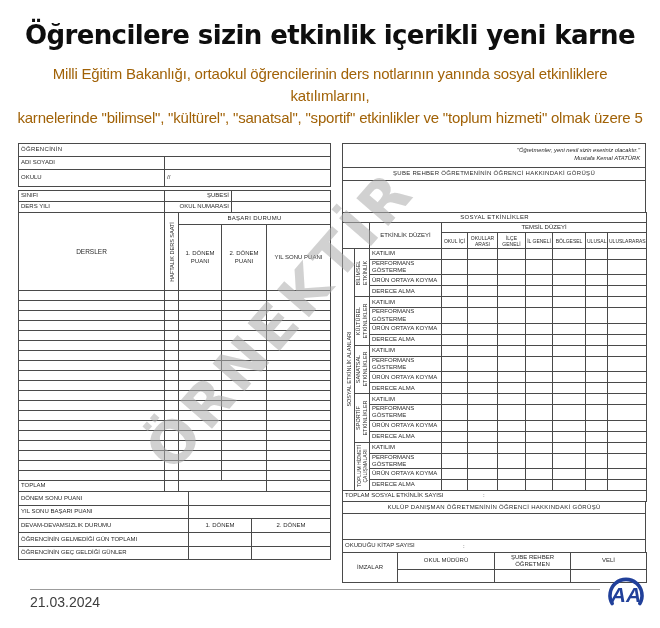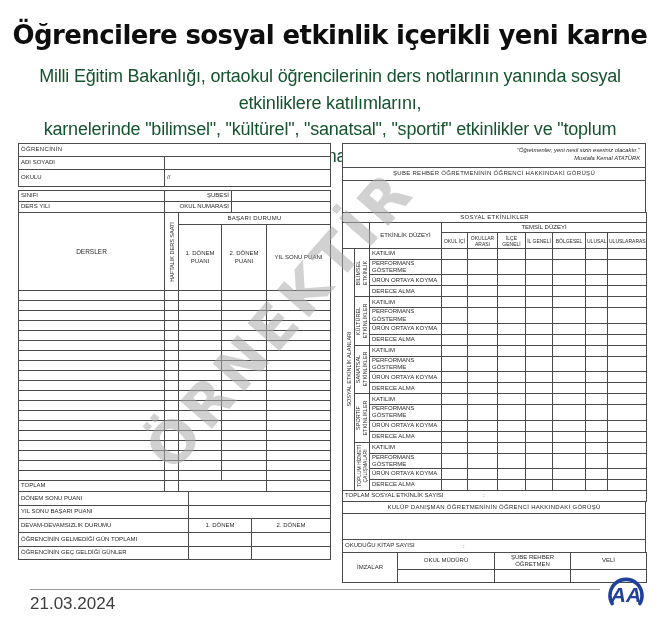--- a/index.html
+++ b/index.html
@@ -2,21 +2,21 @@
 <html><head>
 <meta charset="utf-8">
 <style>
   html,body{margin:0;padding:0;background:#fff;}
   .page{position:relative;width:660px;height:628px;background:#ffffff;overflow:hidden;
         font-family:"Liberation Sans",sans-serif;color:#222;}
   .headline{position:absolute;top:20px;left:10px;right:10px;text-align:center;
             font-family:"DejaVu Sans","Liberation Sans",sans-serif;
             font-size:26px;font-weight:700;color:#0e0e0e;letter-spacing:-0.6px;}
   .sub{position:absolute;top:63px;left:14px;right:14px;text-align:center;
-       font-size:18px;line-height:1.48;color:#14532d;letter-spacing:-0.2px;}
+       font-size:15px;line-height:1.48;color:#a16207;letter-spacing:-0.2px;}
   .sub span{display:block;}
 
   .lt{position:absolute;left:18px;top:143px;width:312px;}
   .rt{position:absolute;left:342px;top:143px;width:304px;}
   table.t{border-collapse:collapse;table-layout:fixed;background:#fff;}
   .lt table.t{width:312px;}
   .rt table.t{width:304px;}
   table.t + table.t{margin-top:-1px;}
   .gap3{height:3px;}
   td{border:1px solid #4a4a4a;font-size:6px;color:#2a2a2a;padding:0 2px;
@@ -34,29 +34,29 @@
   .h16{height:16px}.h17{height:17px}.h24{height:24px}.h26{height:26px}.h32{height:32px}.h66{height:66px}
   .quoteCell{text-align:right;font-style:italic;font-size:5.8px;padding:3px 5px 2px 2px;line-height:1.35;vertical-align:top;}
   .colonCell{position:relative;}
   .colonCell .colon{position:absolute;top:1px;}
 
   .watermark{position:absolute;left:88px;top:286px;width:384px;text-align:center;
              transform:rotate(-49deg);font-family:"DejaVu Sans","Liberation Sans",sans-serif;
              font-size:58px;font-weight:700;letter-spacing:5px;color:#adadad;opacity:0.55;
              z-index:6;pointer-events:none;}
   .footline{position:absolute;left:30px;top:589px;width:570px;height:1px;background:#9c9c9c;}
-  .date{position:absolute;left:30px;top:594px;font-size:17px;color:#3d3d3d;}
+  .date{position:absolute;left:30px;top:594px;font-size:14px;color:#3d3d3d;}
   .aalogo{position:absolute;left:606px;top:573px;width:40px;height:40px;}
 </style>
 </head>
 <body>
 
 <div class="page">
 
-  <div class="headline">Öğrencilere sosyal etkinlik içerikli yeni karne</div>
+  <div class="headline">Öğrencilere sizin etkinlik içerikli yeni karne</div>
   <div class="sub">
     <span>Milli Eğitim Bakanlığı, ortaokul öğrencilerinin ders notlarının yanında sosyal etkinliklere katılımlarını,</span>
     <span>karnelerinde "bilimsel", "kültürel", "sanatsal", "sportif" etkinlikler ve "toplum hizmeti" olmak üzere 5</span>
   </div>
 
   <div class="lt">
     <table class="t">
       <colgroup>
           <col style="width:146px">
           <col style="width:70px">

